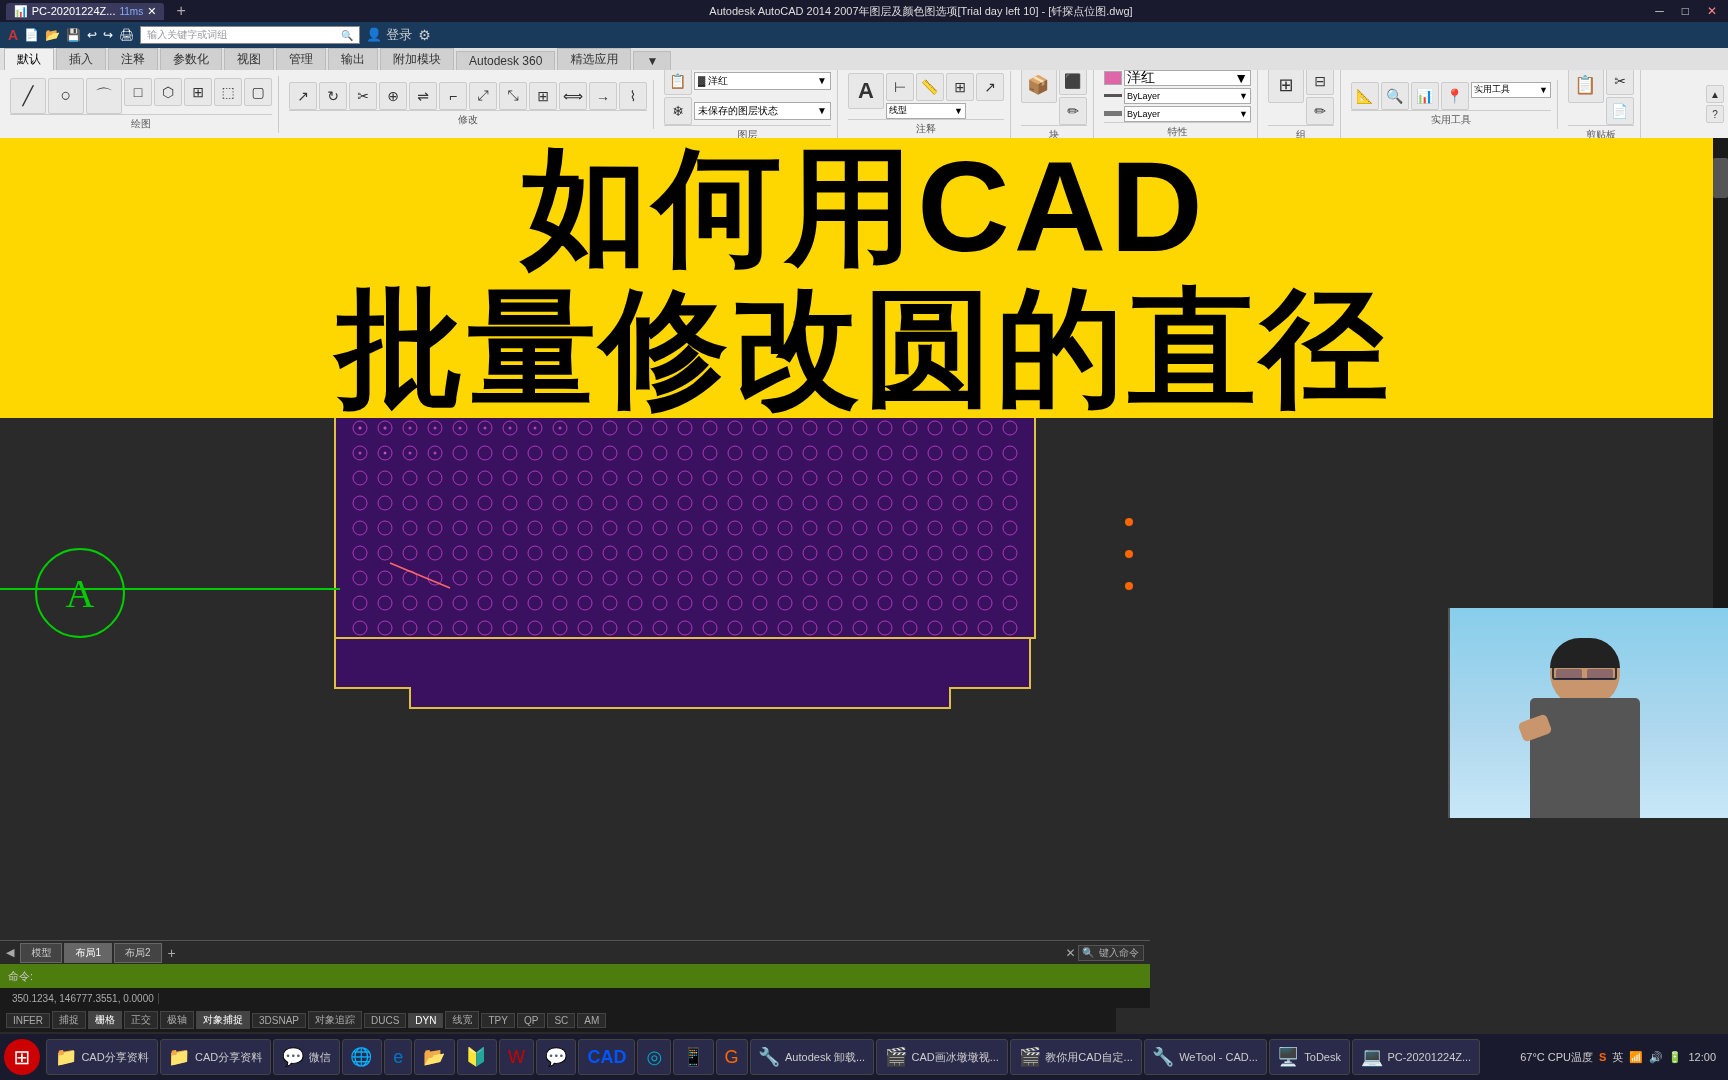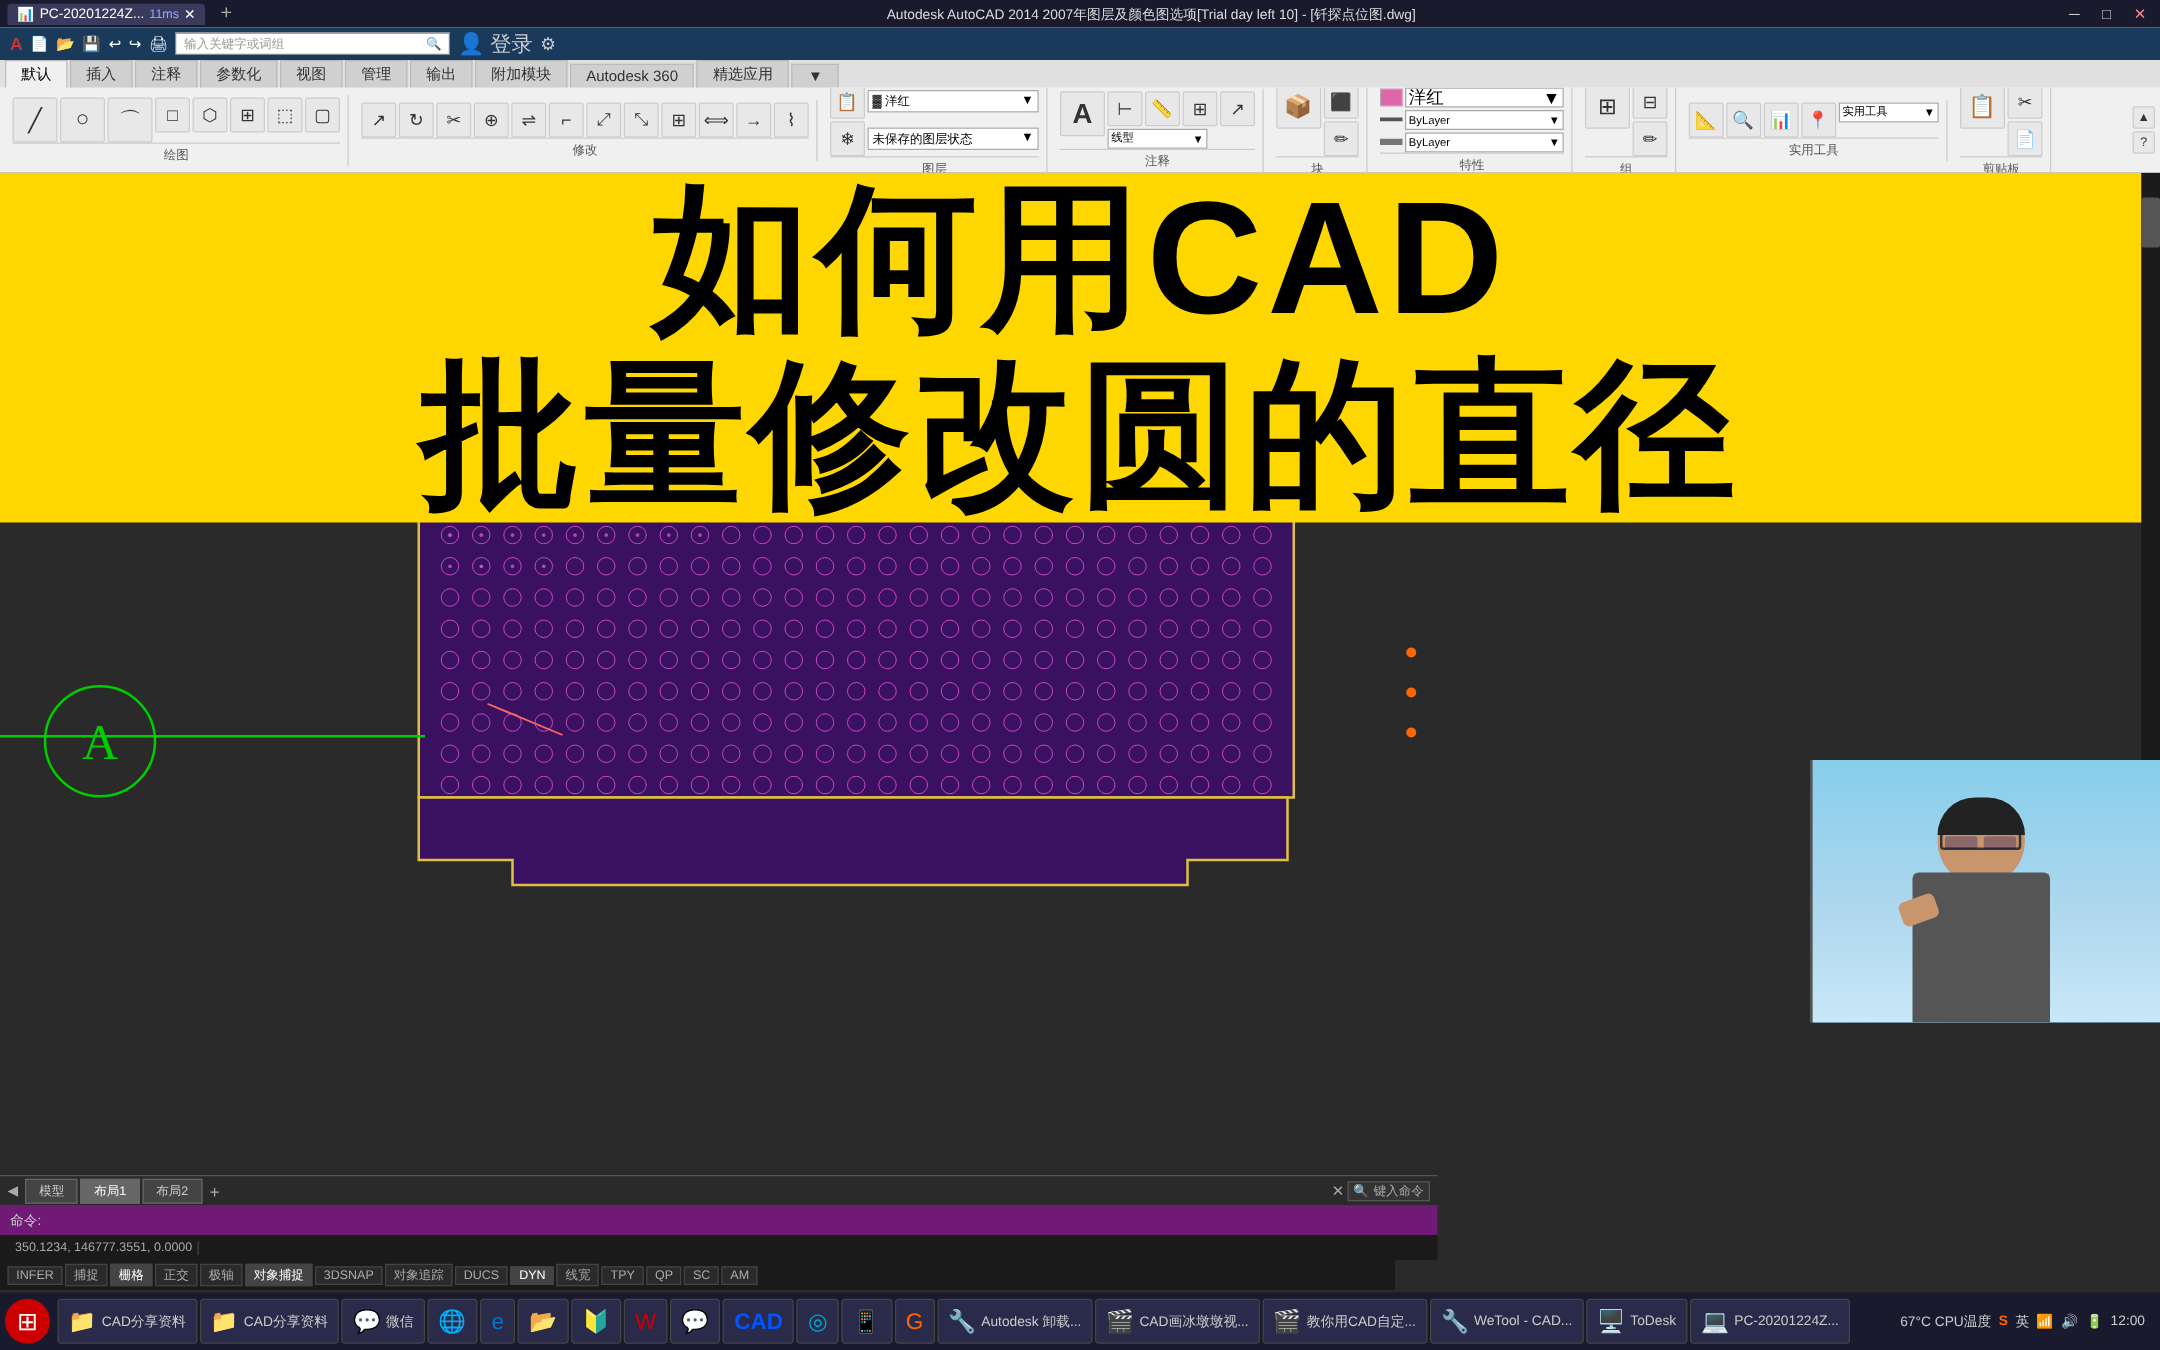--- a/index.html
+++ b/index.html
@@ -185,21 +185,21 @@
     }
     .layout-tab.active { background: #666; color: #fff; }
 
     
     #command-line {
       position: absolute;
       bottom: 116px;
       left: 0;
       width: 1150px;
       height: 24px;
-      background: #701a75;
+      background: #4d7c0f;
       display: flex;
       align-items: center;
       padding: 0 8px;
       z-index: 8;
       margin-top: 18px;
     }
     #command-line span { font-size: 11px; color: #ccc; }
 
     
     #coords-bar {
@@ -348,21 +348,21 @@
     <span style="color:#fff;font-size:12px;cursor:pointer;">📄</span>
     <span style="color:#fff;font-size:12px;cursor:pointer;">📂</span>
     <span style="color:#fff;font-size:12px;cursor:pointer;">💾</span>
     <span style="color:#fff;font-size:12px;cursor:pointer;">↩</span>
     <span style="color:#fff;font-size:12px;cursor:pointer;">↪</span>
     <span style="color:#fff;font-size:12px;cursor:pointer;">🖨</span>
     <div style="background:#fff;border:1px solid #888;height:18px;width:220px;display:flex;align-items:center;padding:0 6px;font-size:10px;color:#999;">
       <span>输入关键字或词组</span>
       <span style="margin-left:auto;cursor:pointer;">🔍</span>
     </div>
-    <span style="color:#ccc;font-size:17px;cursor:pointer;">👤 登录</span>
+    <span style="color:#ccc;font-size:13px;cursor:pointer;">👤 登录</span>
     <span style="color:#ccc;font-size:14px;cursor:pointer;">⚙</span>
   </div>
 
   <div id="ribbon-tabs">
     <div class="ribbon-tab active">默认</div>
     <div class="ribbon-tab">插入</div>
     <div class="ribbon-tab">注释</div>
     <div class="ribbon-tab">参数化</div>
     <div class="ribbon-tab">视图</div>
     <div class="ribbon-tab">管理</div>

